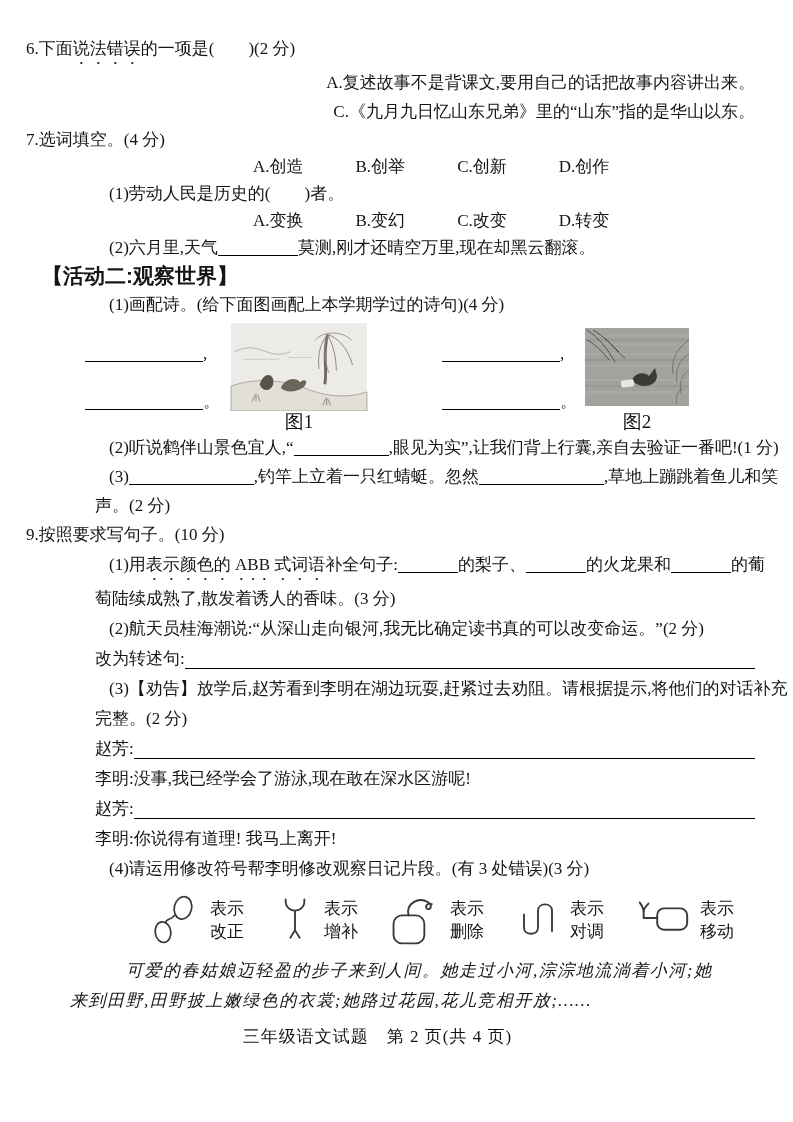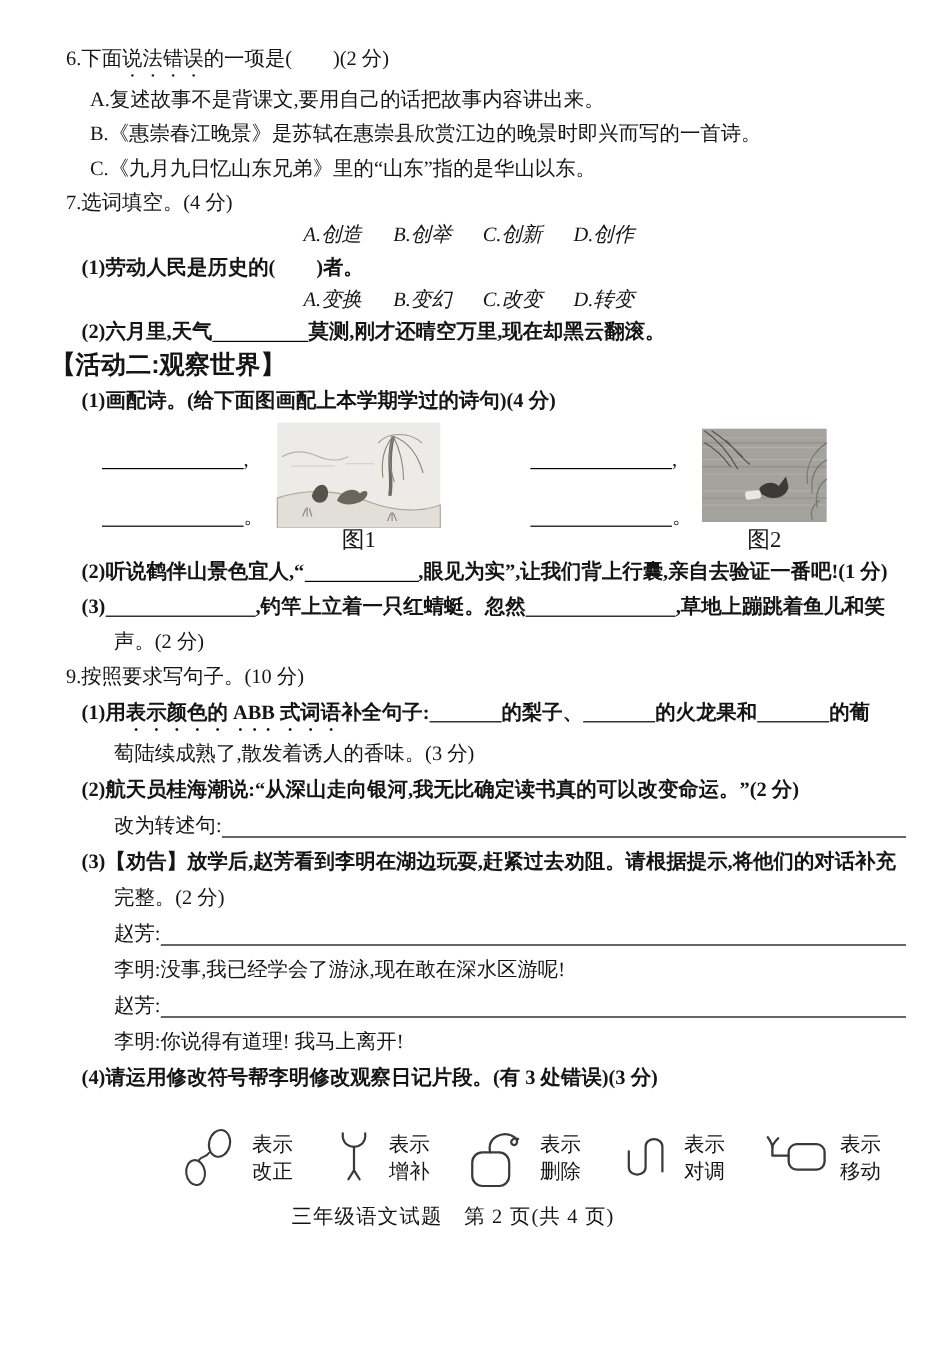--- a/index.html
+++ b/index.html
@@ -3,27 +3,27 @@
 <meta charset="utf-8">
 <style>
   html,body{margin:0;padding:0;}
   body{
     width:793px;height:1122px;background:#ffffff;color:#151515;
     font-family:"Liberation Serif","DejaVu Serif",serif;
     font-size:17px;overflow:hidden;
   }
   .content{padding:34px 38px 0 0;}
   .line{line-height:29px;white-space:nowrap;}
-  .l1{margin-left:55px;}      
-  .l2{margin-left:68px;font-weight:bold;}      
-  .l2b{margin-left:75px;}     
+  .l1{margin-left:26px;}      
+  .l2{margin-left:109px;}      
+  .l2b{margin-left:75px;text-align:right;}     
   .l3{margin-left:95px;}      
   .q7 .line{line-height:27px;}
   .q9 .line{line-height:30px;}
-  .opt-row{display:flex;gap:26px;margin-left:253px;font-style:italic;}
+  .opt-row{display:flex;gap:52px;margin-left:253px;}
   .section-head{
     font-family:"Liberation Sans","DejaVu Sans",sans-serif;
     font-weight:700;font-size:21px;line-height:29px;margin-left:42px;
   }
   .blank{display:inline-block;border-bottom:1px solid #000;height:18px;vertical-align:-3px;}
   .w60{width:60px;} .w80{width:80px;} .w95{width:95px;}
   .w118{width:118px;} .w125{width:125px;}
   .em-dots{
     -webkit-text-emphasis:filled dot #151515;
     -webkit-text-emphasis-position:under right;
@@ -34,37 +34,36 @@
   .fill-blank{flex:1;border-bottom:1px solid #000;margin-bottom:5px;}
   
   .fig-row{display:flex;margin:4px 0 0 85px;}
   .fig-group{display:flex;}
   .fig-group2{margin-left:72px;}
   .blank-col{display:flex;flex-direction:column;justify-content:center;gap:26px;margin-right:8px;}
   .fig-col{text-align:center;}
   .fig-frame{height:88px;display:flex;align-items:center;}
   .fig-caption{line-height:22px;font-size:19px;}
   
-  .sym-row{display:flex;align-items:center;gap:30px;margin:24px 0 0 150px;}
+  .sym-row{display:flex;align-items:center;gap:30px;margin:8px 0 0 150px;}
   .sym{display:flex;align-items:center;gap:8px;}
   .sym svg{stroke:#3a3a3a;stroke-width:2;fill:none;stroke-linecap:round;stroke-linejoin:round;}
   .sym-label{line-height:23px;}
   
   .passage{margin:8px 38px 0 70px;text-indent:56px;line-height:30px;letter-spacing:1.5px;font-style:italic;white-space:normal;}
   .footer{text-align:center;margin-top:8px;letter-spacing:1px;line-height:26px;}
 </style>
 </head>
 <body>
 
 <div class="content">
 
   <div>
     <div class="line l1"><span>6.下面</span><span class="em-dots">说法错误</span><span>的一项是(　　)(2 分)</span></div>
     <div class="line l2b">A.复述故事不是背课文,要用自己的话把故事内容讲出来。</div>
-    <div class="line l2b">B.《惠崇春江晚景》是苏轼在惠崇县欣赏江边的晚景时即兴而写的一首诗。</div>
     <div class="line l2b">C.《九月九日忆山东兄弟》里的“山东”指的是华山以东。</div>
   </div>
 
   <div class="q7">
     <div class="line l1">7.选词填空。(4 分)</div>
     <div class="line opt-row">
       <span>A.创造</span>
       <span>B.创举</span>
       <span>C.创新</span>
       <span>D.创作</span>
@@ -208,16 +207,17 @@
         <path d="M10 15 L10 22 L24 22"></path>
         <rect x="24" y="12" width="31" height="22" rx="7"></rect>
       </svg>
       <div class="sym-label">
         <div>表示</div>
         <div>移动</div>
       </div>
     </div>
   </div>
 
+  <div class="passage">可爱的春姑娘迈轻盈的步子来到人间。她走过小河,淙淙地流淌着小河;她来到田野,田野披上嫩绿色的衣裳;她路过花园,花儿竞相开放;……</div>
 
   <div class="footer">三年级语文试题　第 2 页(共 4 页)</div>
 
 </div>
 
 </body></html>

